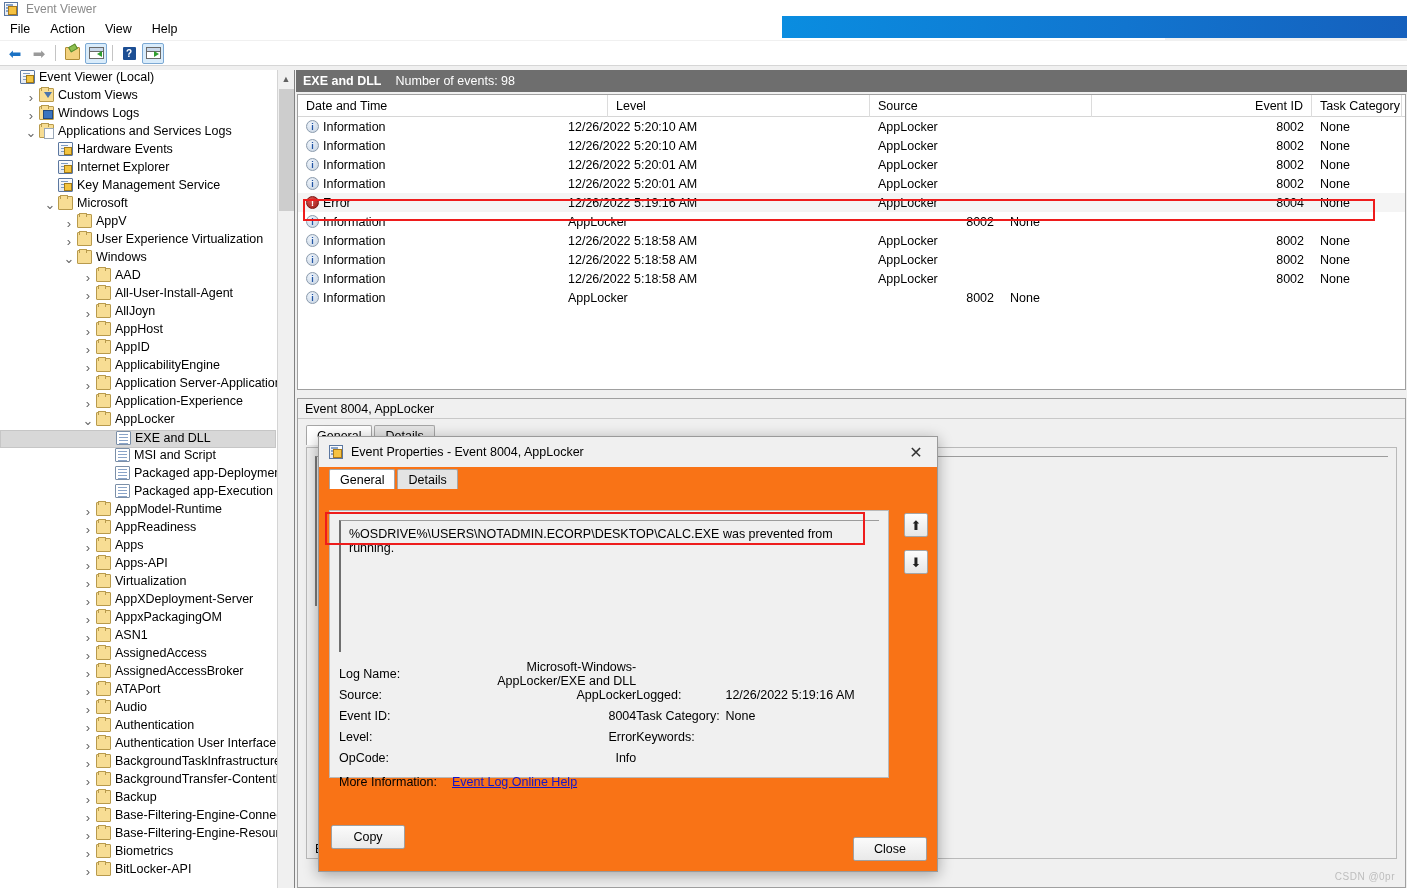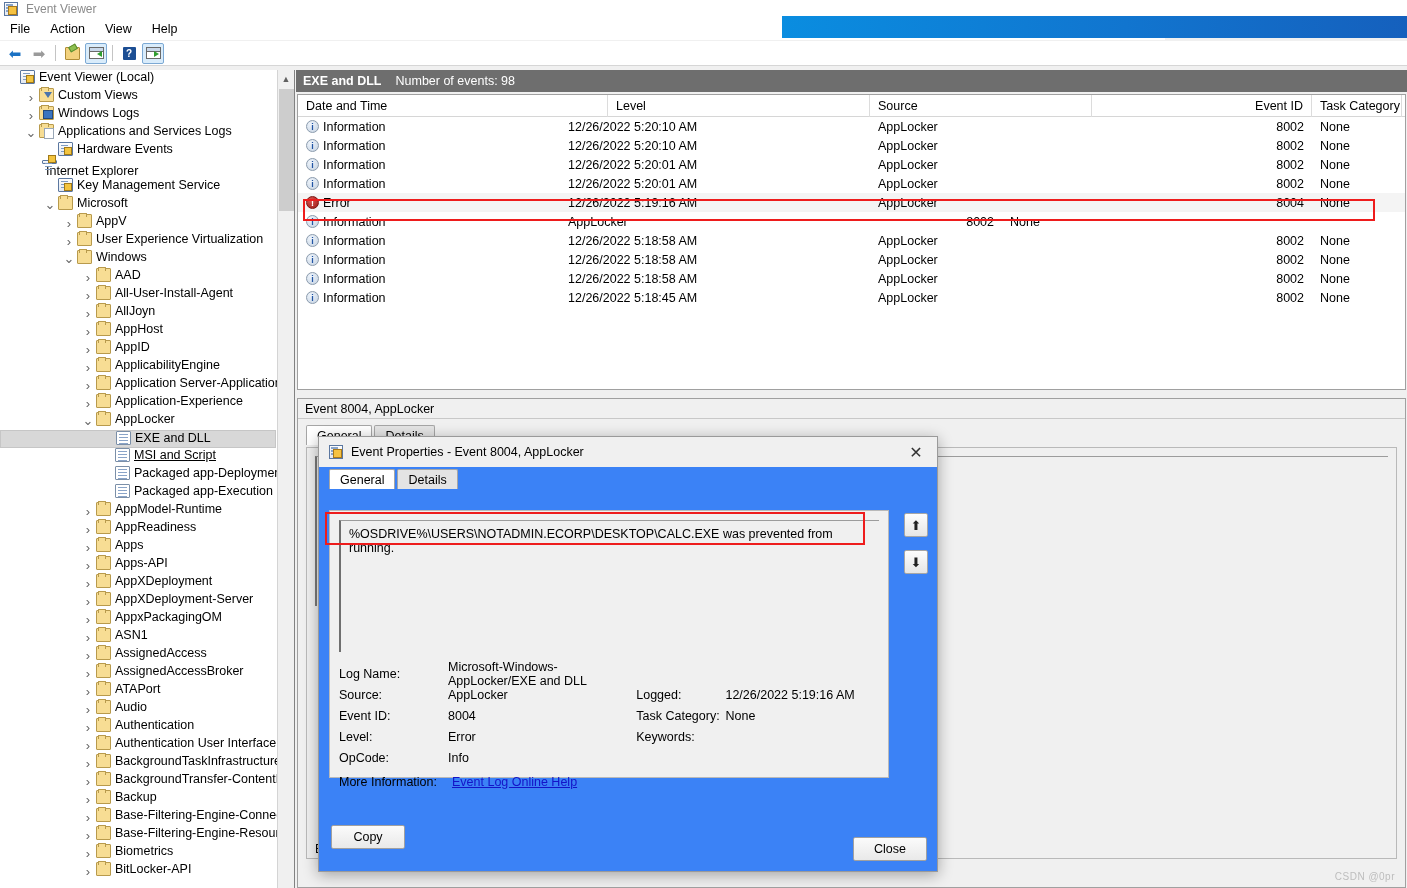--- a/index.html
+++ b/index.html
@@ -294,21 +294,21 @@
   .pv-fields {
     position:absolute; left:8px; bottom:2px; width:98%;
     display:flex; font-size:12.5px;
   }
   .pv-fields .lbl { width:110px; }
   .pv-fields .val { width:340px; }
 
   
   #dialog {
     position:absolute; left:318px; top:436px; width:620px; height:436px;
-    background:#3b82f6; border:1px solid #9a9a9a;
+    background:#f97316; border:1px solid #9a9a9a;
     box-shadow: 0 3px 14px rgba(0,0,0,0.33);
     z-index: 20;
   }
   #dlg-title {
     height:30px; display:flex; align-items:center; padding-left:10px;
     background:#f0f0f0;
   }
   #dlg-title .dt-icon { width:14px;height:14px;margin-right:8px; }
   #dlg-title .dt-text { font-size:12.5px; }
   #dlg-close {
@@ -330,21 +330,21 @@
   #msg-annot {
     position:absolute; left:325px; top:512px; width:540px; height:33px;
     border:2px solid #ee1c1c; z-index:25; pointer-events:none;
   }
   #dlg-fields {
     position:absolute; left:9px; top:152px; width:545px;
     font-size:12.5px;
   }
   .fld-row { display:flex; height:21px; align-items:center; }
   .fld-l1 { width:110px; }
-  .fld-v1 { width:190px; }
+  .fld-v1 { width:190px;text-align:right; }
   .fld-l2 { width:90px; }
   .fld-v2 { width:160px; }
   .fld-link { color:#1414c8; text-decoration:underline; }
 
   
   .navbtn {
     position:absolute; width:24px; height:24px;
     background:linear-gradient(#fdfdfd,#e6e6e6);
     border:1px solid #a6a6a6; border-radius:2px;
     display:flex; align-items:center; justify-content:center;
@@ -436,21 +436,21 @@
         <div class="tnode" style="padding-left: 23px;">
           <span class="twist" style="font-size: 13px; line-height: 6px;">⌄</span>
           <span class="ico ico-apps"></span>
           <span class="tlabel">Applications and Services Logs</span>
         </div>
         <div class="tnode" style="padding-left: 42px;">
           <span class="twist none"></span>
           <span class="ico ico-ev"></span>
           <span class="tlabel">Hardware Events</span>
         </div>
-        <div class="tnode" style="padding-left: 42px; flex-direction: column;">
+        <div class="tnode" style="padding-left: 42px;">
           <span class="twist none"></span>
           <span class="ico ico-ev"></span>
           <span class="tlabel">Internet Explorer</span>
         </div>
         <div class="tnode" style="padding-left: 42px;">
           <span class="twist none"></span>
           <span class="ico ico-ev"></span>
           <span class="tlabel">Key Management Service</span>
         </div>
         <div class="tnode" style="padding-left: 42px;">
@@ -516,21 +516,21 @@
         <div class="tnode" style="padding-left: 80px;">
           <span class="twist" style="font-size: 13px; line-height: 6px;">⌄</span>
           <span class="ico ico-folder"></span>
           <span class="tlabel">AppLocker</span>
         </div>
         <div class="tnode selected" style="padding-left: 99px;">
           <span class="twist none"></span>
           <span class="ico ico-log"></span>
           <span class="tlabel">EXE and DLL</span>
         </div>
-        <div class="tnode" style="padding-left: 99px; text-decoration: underline;">
+        <div class="tnode" style="padding-left: 99px;">
           <span class="twist none"></span>
           <span class="ico ico-log"></span>
           <span class="tlabel">MSI and Script</span>
         </div>
         <div class="tnode" style="padding-left: 99px;">
           <span class="twist none"></span>
           <span class="ico ico-log"></span>
           <span class="tlabel">Packaged app-Deployment</span>
         </div>
         <div class="tnode" style="padding-left: 99px;">
@@ -554,21 +554,21 @@
           <span class="tlabel">Apps</span>
         </div>
         <div class="tnode" style="padding-left: 80px;">
           <span class="twist" style="font-size: 13px;">›</span>
           <span class="ico ico-folder"></span>
           <span class="tlabel">Apps-API</span>
         </div>
         <div class="tnode" style="padding-left: 80px;">
           <span class="twist" style="font-size: 13px;">›</span>
           <span class="ico ico-folder"></span>
-          <span class="tlabel">AppXDeployment</span>
+          <span class="tlabel">Virtualization</span>
         </div>
         <div class="tnode" style="padding-left: 80px;">
           <span class="twist" style="font-size: 13px;">›</span>
           <span class="ico ico-folder"></span>
           <span class="tlabel">AppXDeployment-Server</span>
         </div>
         <div class="tnode" style="padding-left: 80px;">
           <span class="twist" style="font-size: 13px;">›</span>
           <span class="ico ico-folder"></span>
           <span class="tlabel">AppxPackagingOM</span>
@@ -753,21 +753,20 @@
             <div class="cell c-date">12/26/2022 5:18:58 AM</div>
             <div class="cell c-src">AppLocker</div>
             <div class="cell c-eid num">8002</div>
             <div class="cell c-task">None</div>
           </div>
           <div class="ev-row">
             <div class="cell c-level">
               <span class="lvl-ico lvl-info">i</span>
               <span>Information</span>
             </div>
-            <div class="cell c-date">12/26/2022 5:18:45 AM</div>
             <div class="cell c-src">AppLocker</div>
             <div class="cell c-eid num">8002</div>
             <div class="cell c-task">None</div>
           </div>
           <div class="ev-row" style="opacity: 0.55;"></div>
         </div>
     </div>
 
     <div id="preview">
       <div class="pv-title">Event 8004, AppLocker</div>

